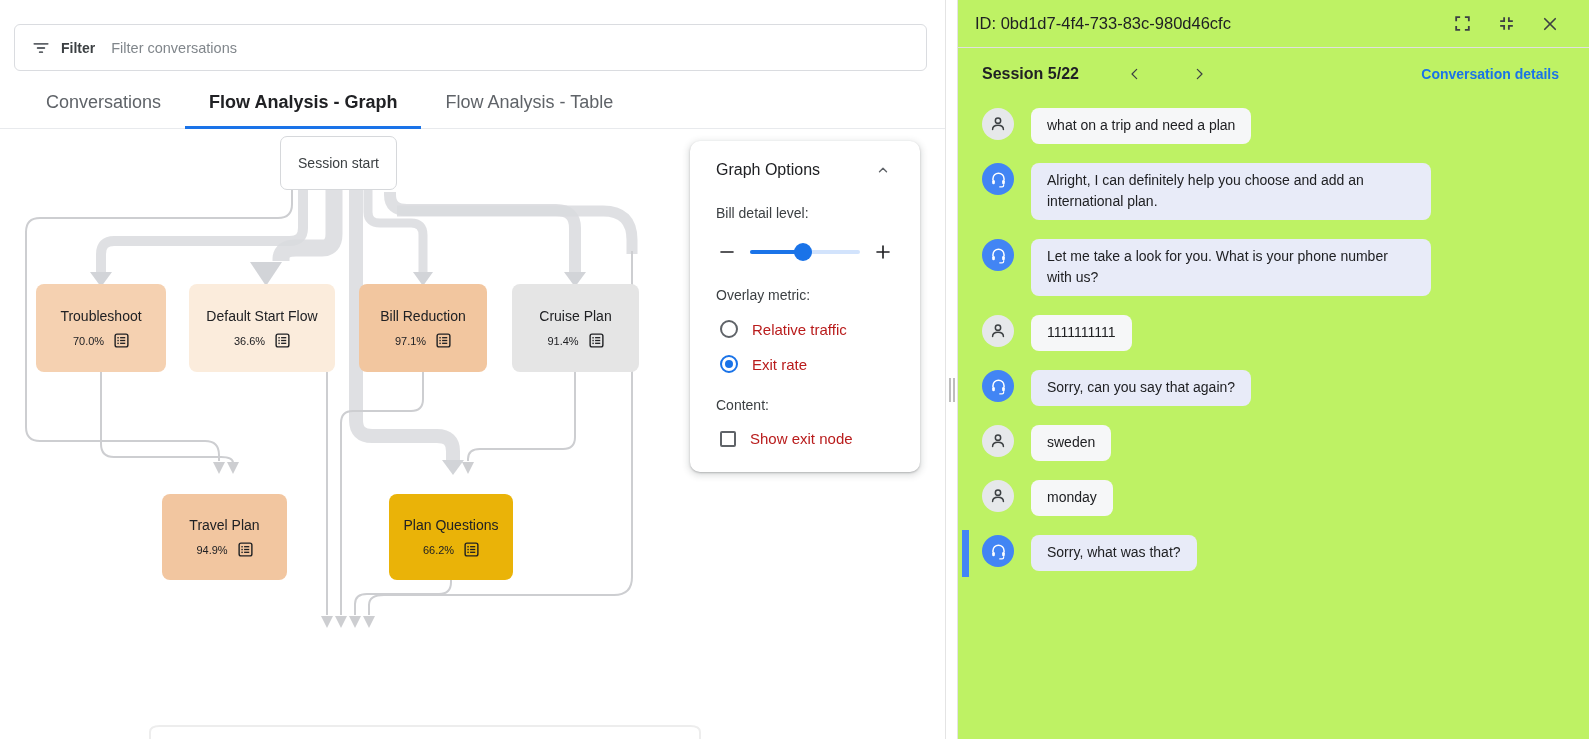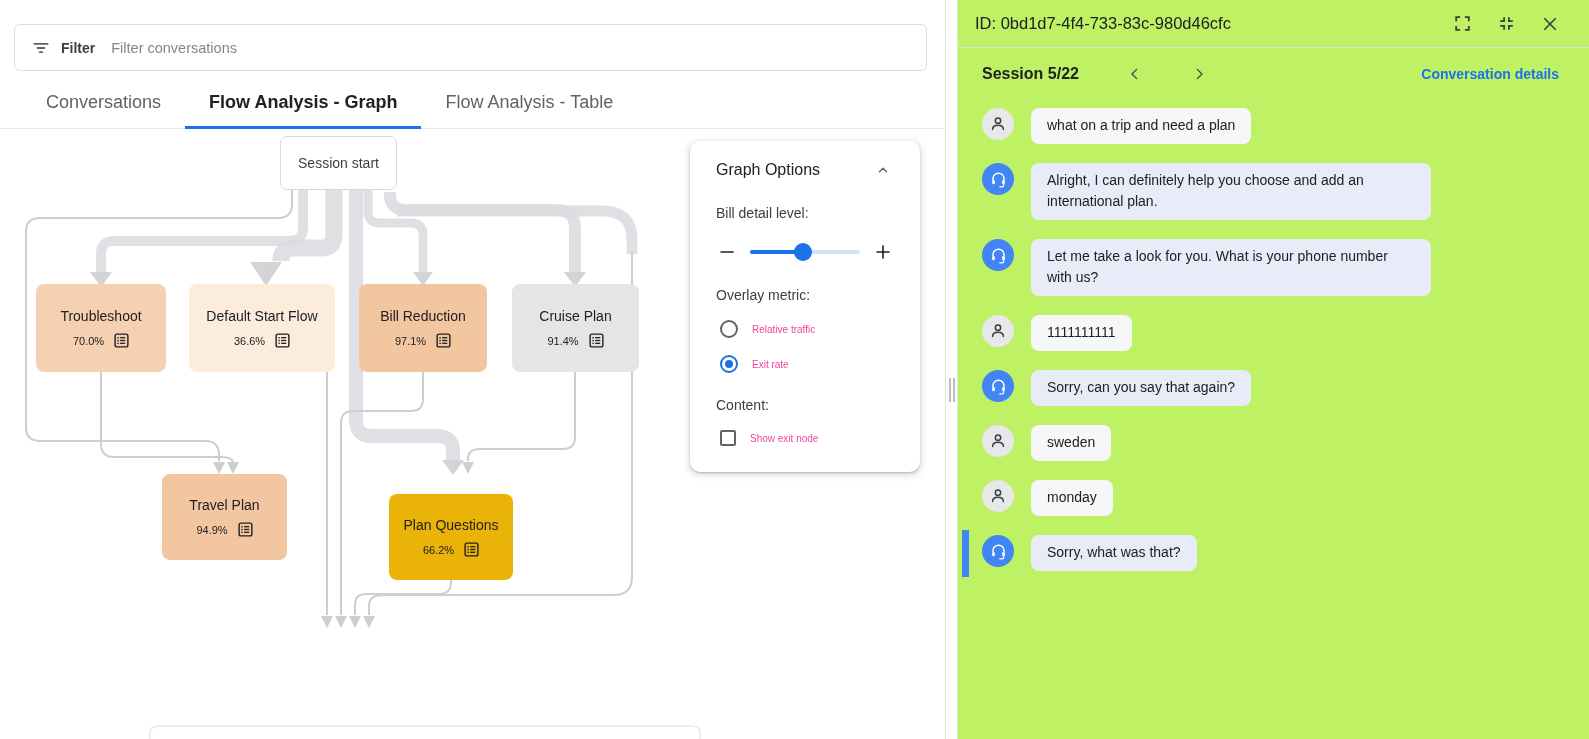--- a/index.html
+++ b/index.html
@@ -42,21 +42,21 @@
   .slider-row { display:flex; align-items:center; margin-top:20px; gap:12px; }
   .slider-track { position:relative; flex:1; height:4px; border-radius:2px; background:#d2e3fc; }
   .slider-fill { position:absolute; left:0; top:0; height:4px; width:48%; background:#1a73e8; border-radius:2px; }
   .slider-thumb { position:absolute; left:48%; top:50%; width:18px; height:18px;
     border-radius:50%; background:#1a73e8; transform:translate(-9px,-9px); cursor:grab; }
   .opt-row { display:flex; align-items:center; gap:14px; margin-top:17px; padding-left:4px; cursor:pointer; }
   .radio { width:18px; height:18px; border-radius:50%; border:2px solid #5f6368; position:relative; flex:none; }
   .radio.checked { border-color:#1a73e8; }
   .radio.checked::after { content:""; position:absolute; left:3px; top:3px; width:8px; height:8px;
     border-radius:50%; background:#1a73e8; }
-  .opt-label { font-size:10px; color:#ec4899; }
+  .opt-label { font-size:15px; color:#b91c1c; }
   .checkbox { width:16px; height:16px; border:2px solid #5f6368; border-radius:2px; flex:none; }
 
   
   .splitter { width:13px; background:#fff; border-left:1px solid #e4e4e4; border-right:1px solid #e4e4e4;
     position:relative; cursor:col-resize; }
   .splitter .grip { position:absolute; top:378px; left:3px; display:flex; gap:2px; }
   .splitter .grip i { display:block; width:2px; height:24px; background:#bdbdbd; }
 
   
   .right-panel { flex:1; display:flex; flex-direction:column; background:#bef264; }
@@ -229,21 +229,21 @@
               </g>
               <g fill="#202124">
                 <rect x="3.6" y="4.3" width="1.5" height="1.5"></rect>
                 <rect x="3.6" y="7.3" width="1.5" height="1.5"></rect>
                 <rect x="3.6" y="10.3" width="1.5" height="1.5"></rect>
               </g>
             </svg>
         </div>
       </div>
 
-      <div class="node" style="left: 162px; top: 345px; width: 125px; height: 86px; background-color: rgb(242, 198, 160);">
+      <div class="node" style="left: 162px; top: 365px; width: 125px; height: 86px; background-color: rgb(242, 198, 160);">
         <div class="node-title">Travel Plan</div>
         <div class="node-meta">
           <span class="node-pct">94.9%</span>
           <svg width="15" height="15" viewBox="0 0 16 16">
               <rect x="1.2" y="1.2" width="13.6" height="13.6" rx="2" fill="none" stroke="#202124" stroke-width="1.5"></rect>
               <g stroke="#202124" stroke-width="1.4">
                 <line x1="6.5" y1="5" x2="12" y2="5"></line>
                 <line x1="6.5" y1="8" x2="12" y2="8"></line>
                 <line x1="6.5" y1="11" x2="12" y2="11"></line>
               </g>

